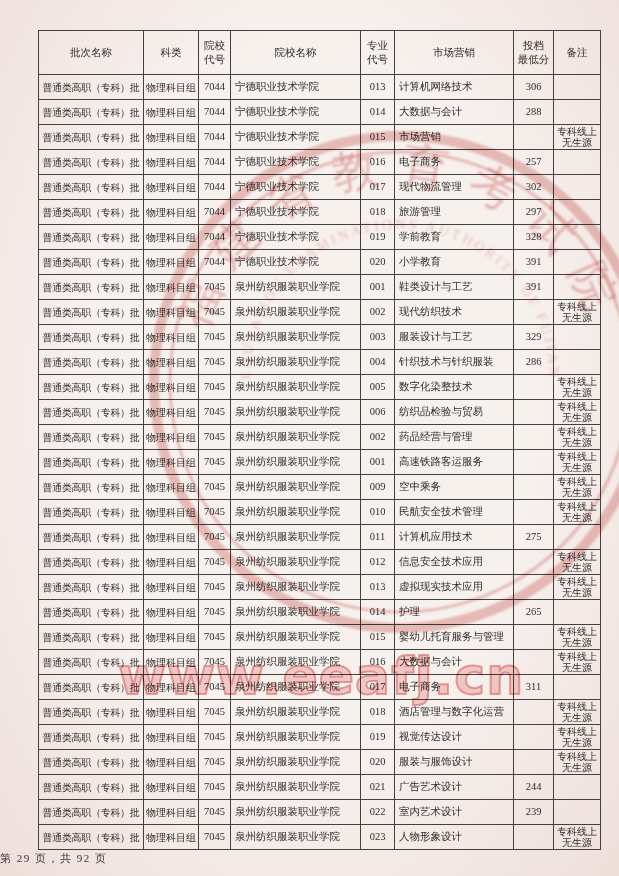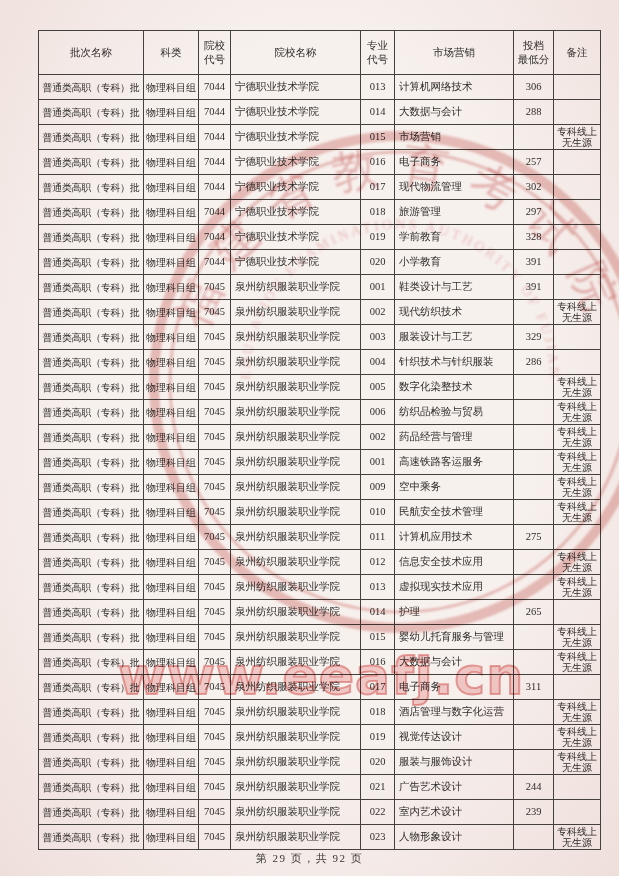--- a/index.html
+++ b/index.html
@@ -26,21 +26,21 @@
   .doc-table td{
     height:24px;font-size:10.5px;padding:0 2px;text-align:center;
     line-height:1.1;
   }
   td.c0{font-size:10px;letter-spacing:-0.3px;}
   td.c1{font-size:10px;}
   td.c3,td.c5{text-align:left;padding-left:4px;}
   td.c7{font-size:10px;line-height:1.15;padding:0 3px;}
   .page-footer{
     position:absolute;left:0;top:851px;width:619px;
-    text-align:center;font-size:11px;letter-spacing:1.5px;color:#3a3835;
+    font-size:11px;letter-spacing:1.5px;color:#3a3835;
   }
   .stamp{
     position:absolute;left:0;top:0;pointer-events:none;
     mix-blend-mode:multiply;
   }
   .watermark{
     position:absolute;left:118px;top:646px;width:400px;height:70px;
     pointer-events:none;mix-blend-mode:multiply;
     font-family:"DejaVu Sans","Liberation Sans",sans-serif;
     font-weight:bold;font-size:52px;letter-spacing:1px;

